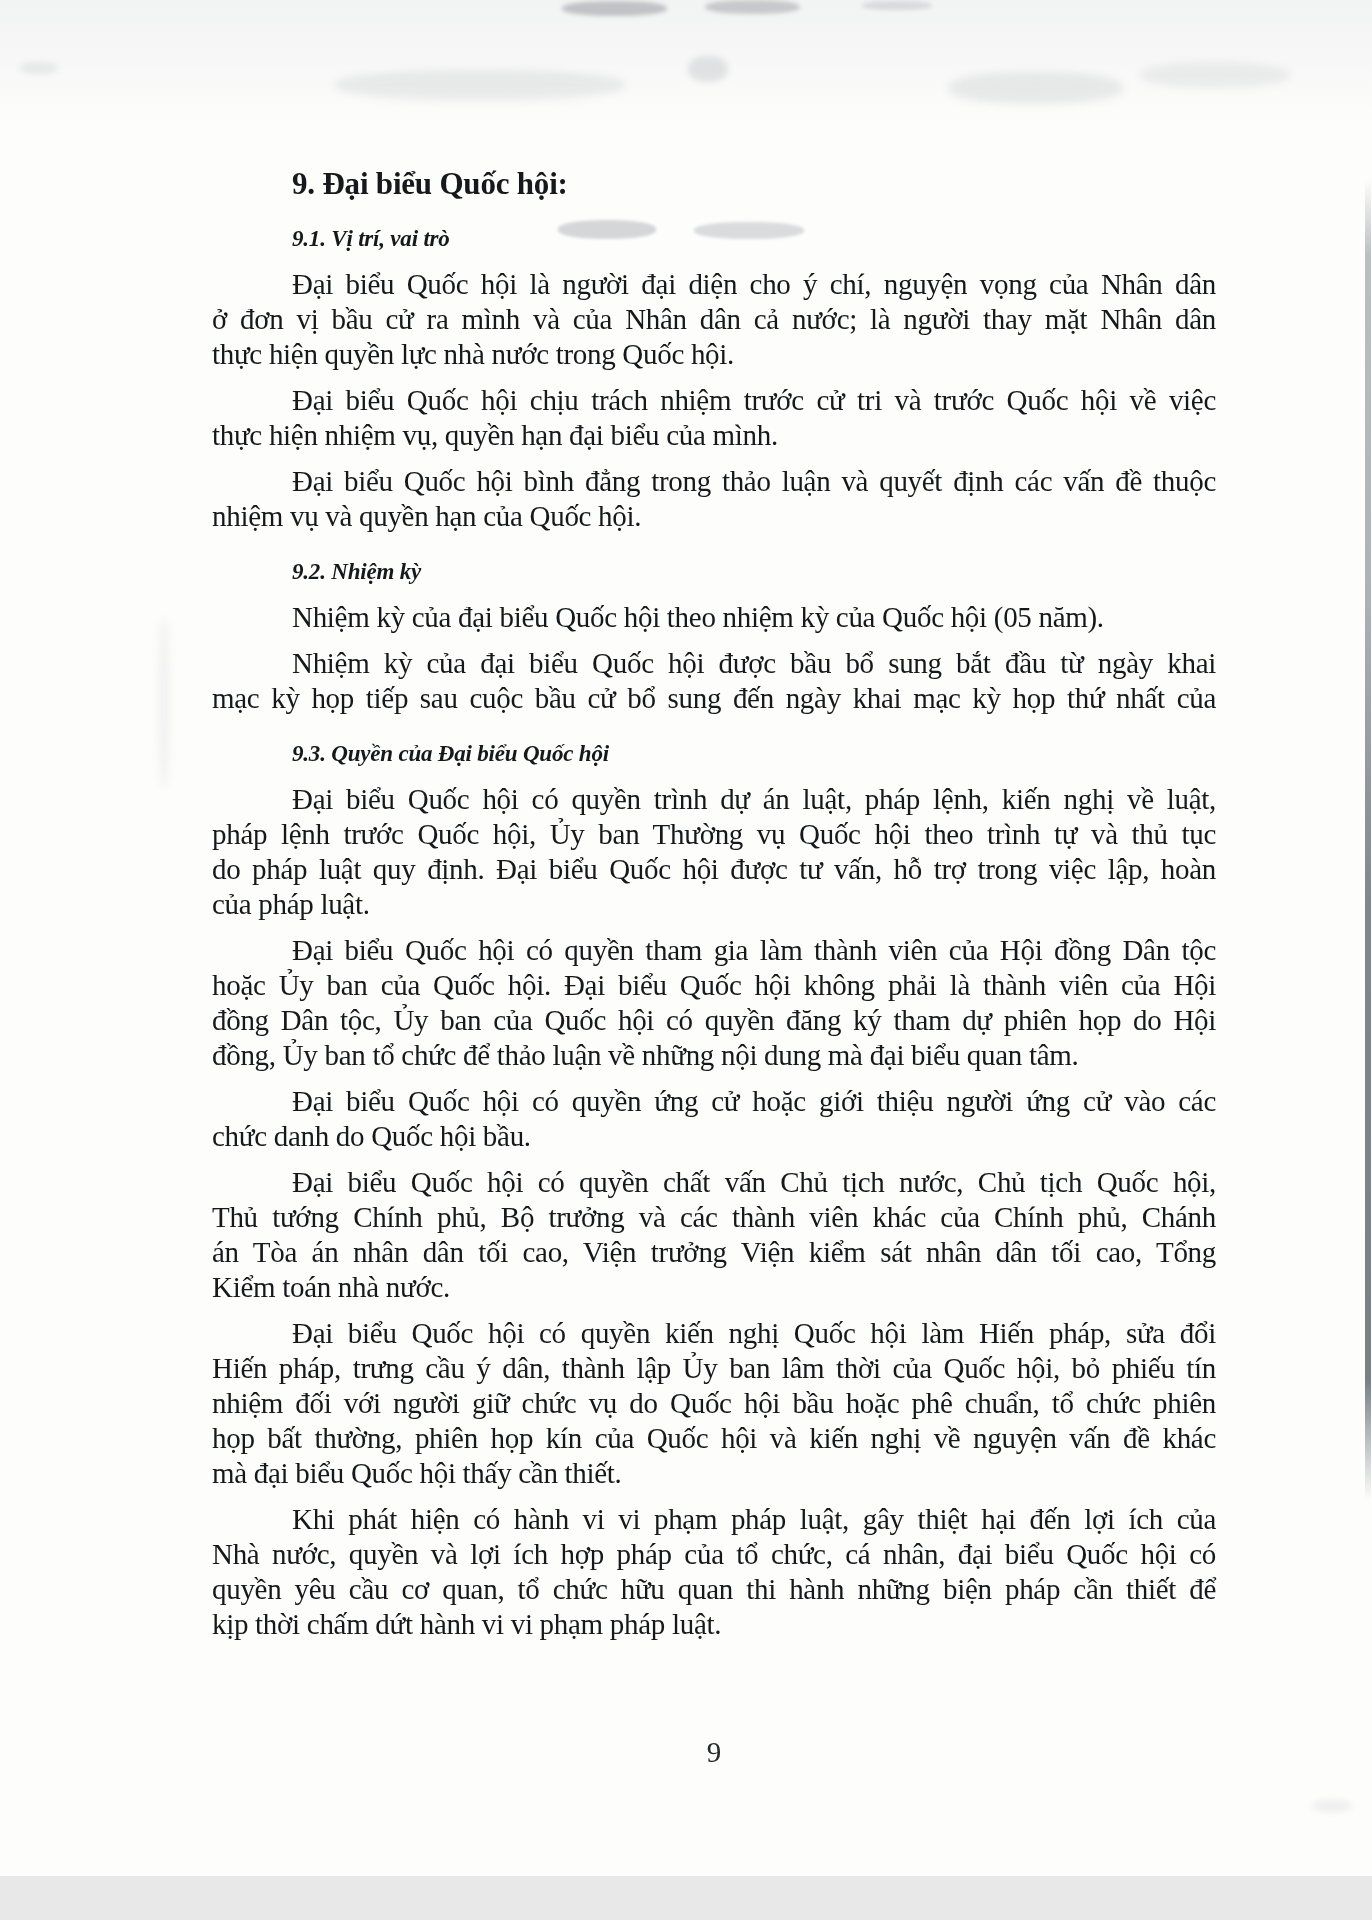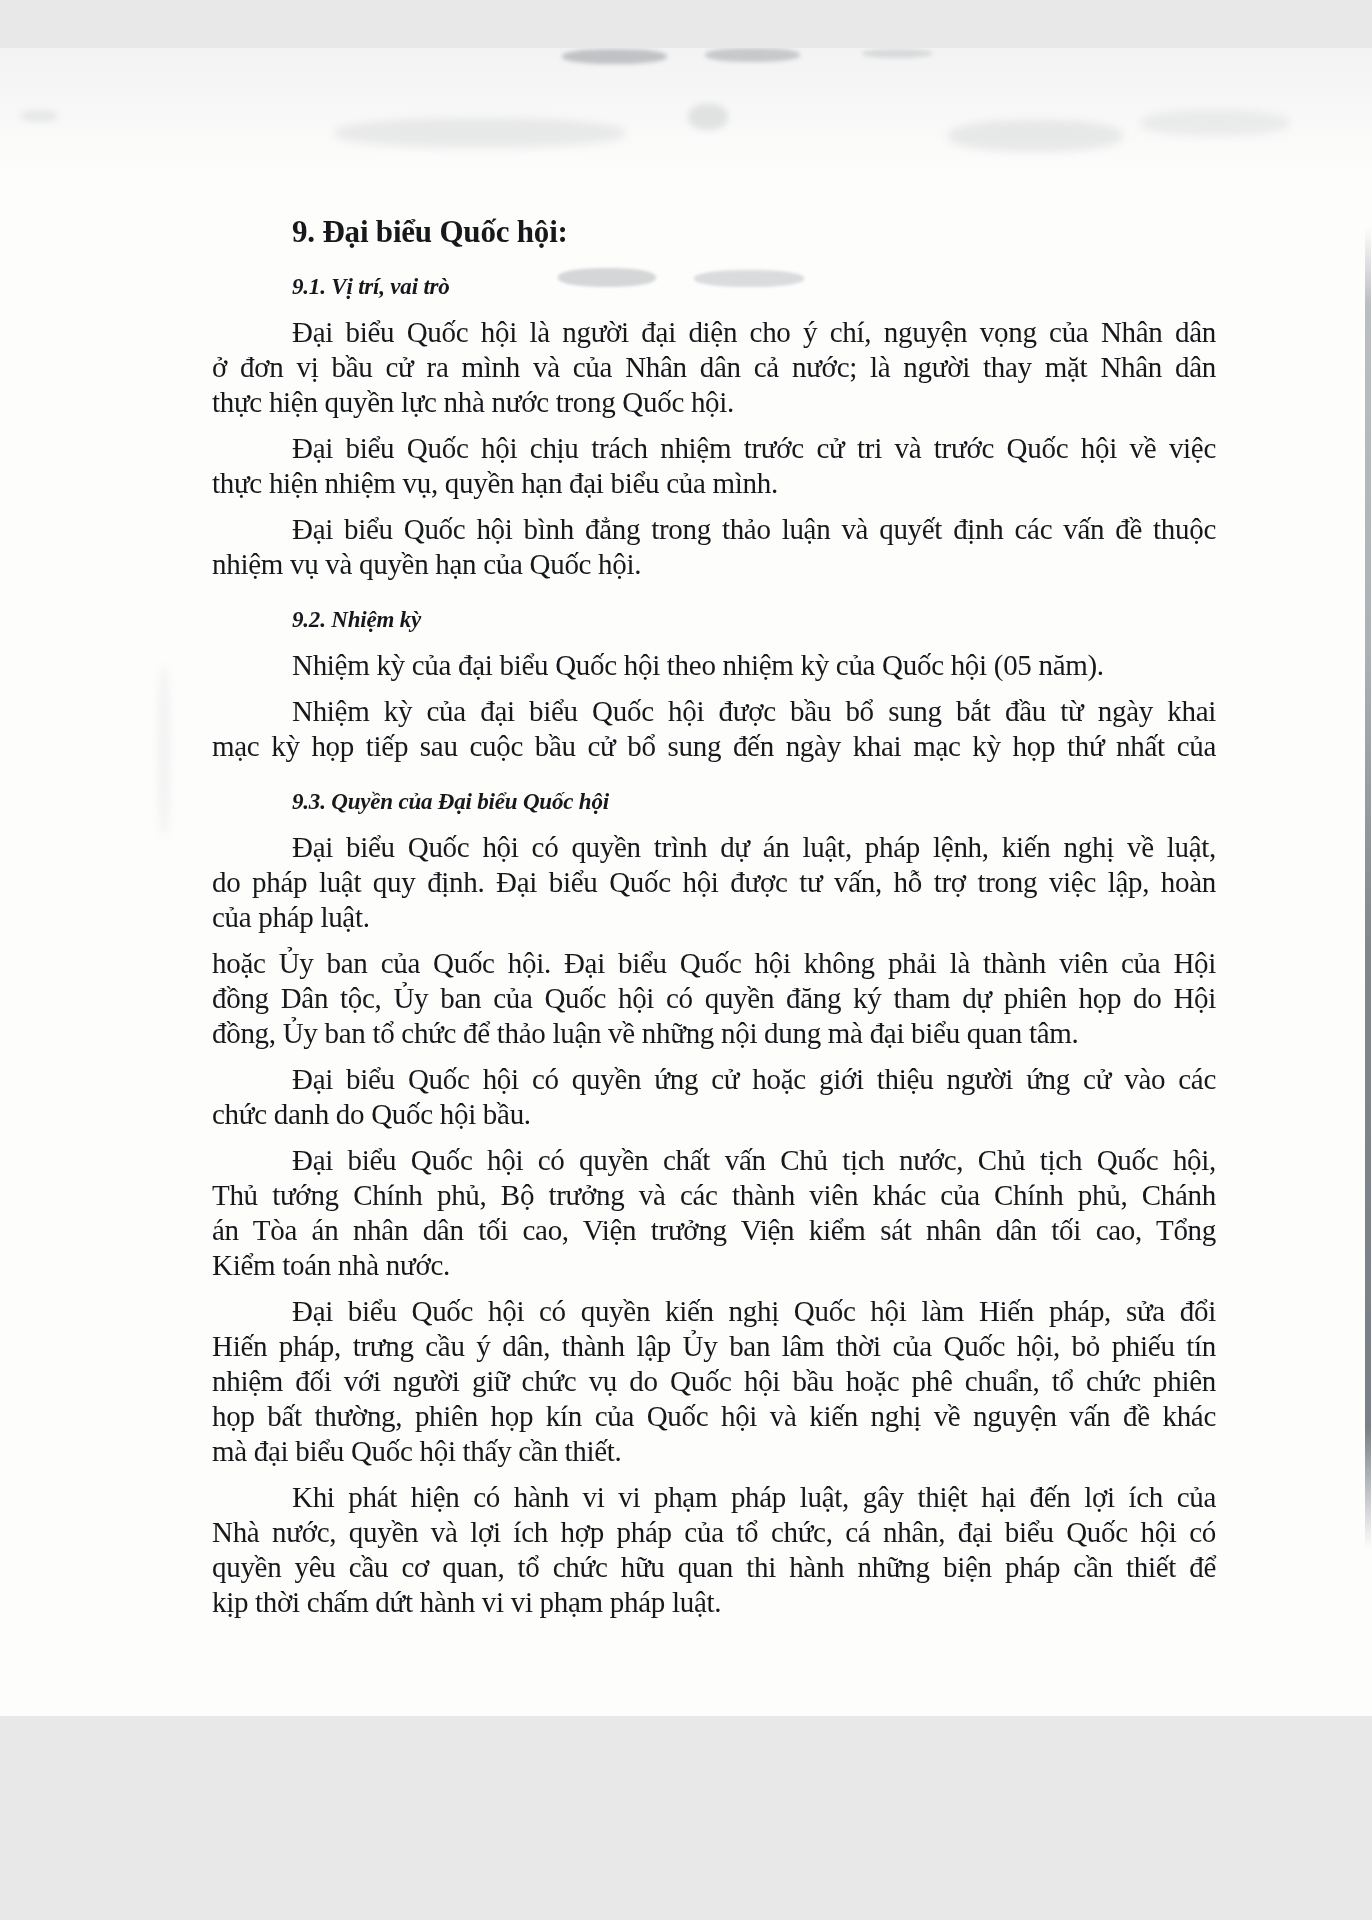--- a/index.html
+++ b/index.html
@@ -1,23 +1,22 @@
 <!DOCTYPE html>
 <html><head>
 <meta charset="utf-8">
 <style>
   html, body { margin: 0; padding: 0; background: #e8e8e8; }
   .page {
     position: relative;
     width: 1372px;
-    height: 1668px;
+    height: 1876px;
     background: #fdfdfc;
     overflow: hidden;
     font-family: "Liberation Serif", "DejaVu Serif", serif;
-    margin-top: 48px;
   }
   .top-wash {
     position: absolute; left: 0; top: 0; width: 100%; height: 150px;
     background: linear-gradient(180deg, rgba(176,180,186,0.14), rgba(176,180,186,0) 85%);
     pointer-events: none;
   }
   .doc-body {
     position: absolute;
     left: 212px;
     top: 0;
@@ -131,24 +130,26 @@
         <div class="para">
           <div class="line first last">Nhiệm kỳ của đại biểu Quốc hội theo nhiệm kỳ của Quốc hội (05 năm).</div>
         </div>
         <div class="para">
           <div class="line first">Nhiệm kỳ của đại biểu Quốc hội được bầu bổ sung bắt đầu từ ngày khai</div>
           <div class="line">mạc kỳ họp tiếp sau cuộc bầu cử bổ sung đến ngày khai mạc kỳ họp thứ nhất của</div>
         </div>
         <div class="subheading">9.3. Quyền của Đại biểu Quốc hội</div>
         <div class="para">
           <div class="line first">Đại biểu Quốc hội có quyền trình dự án luật, pháp lệnh, kiến nghị về luật,</div>
+          <div class="line">pháp lệnh trước Quốc hội, Ủy ban Thường vụ Quốc hội theo trình tự và thủ tục</div>
           <div class="line">do pháp luật quy định. Đại biểu Quốc hội được tư vấn, hỗ trợ trong việc lập, hoàn</div>
           <div class="line last">của pháp luật.</div>
         </div>
         <div class="para">
+          <div class="line first">Đại biểu Quốc hội có quyền tham gia làm thành viên của Hội đồng Dân tộc</div>
           <div class="line">hoặc Ủy ban của Quốc hội. Đại biểu Quốc hội không phải là thành viên của Hội</div>
           <div class="line">đồng Dân tộc, Ủy ban của Quốc hội có quyền đăng ký tham dự phiên họp do Hội</div>
           <div class="line last">đồng, Ủy ban tổ chức để thảo luận về những nội dung mà đại biểu quan tâm.</div>
         </div>
         <div class="para">
           <div class="line first">Đại biểu Quốc hội có quyền ứng cử hoặc giới thiệu người ứng cử vào các</div>
           <div class="line last">chức danh do Quốc hội bầu.</div>
         </div>
         <div class="para">
           <div class="line first">Đại biểu Quốc hội có quyền chất vấn Chủ tịch nước, Chủ tịch Quốc hội,</div>

